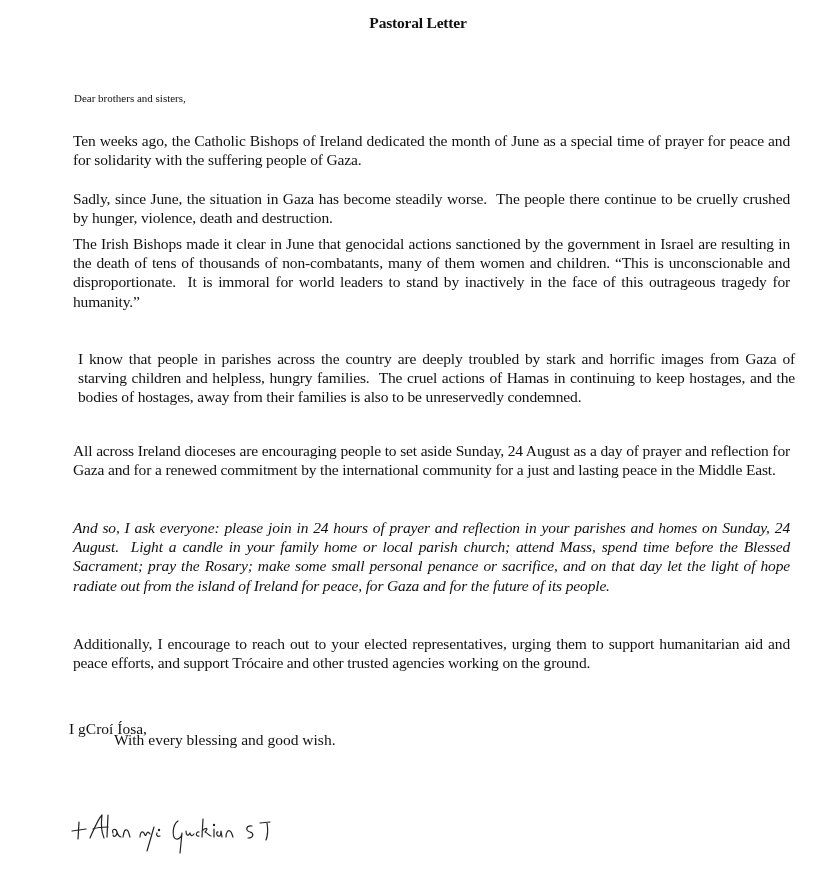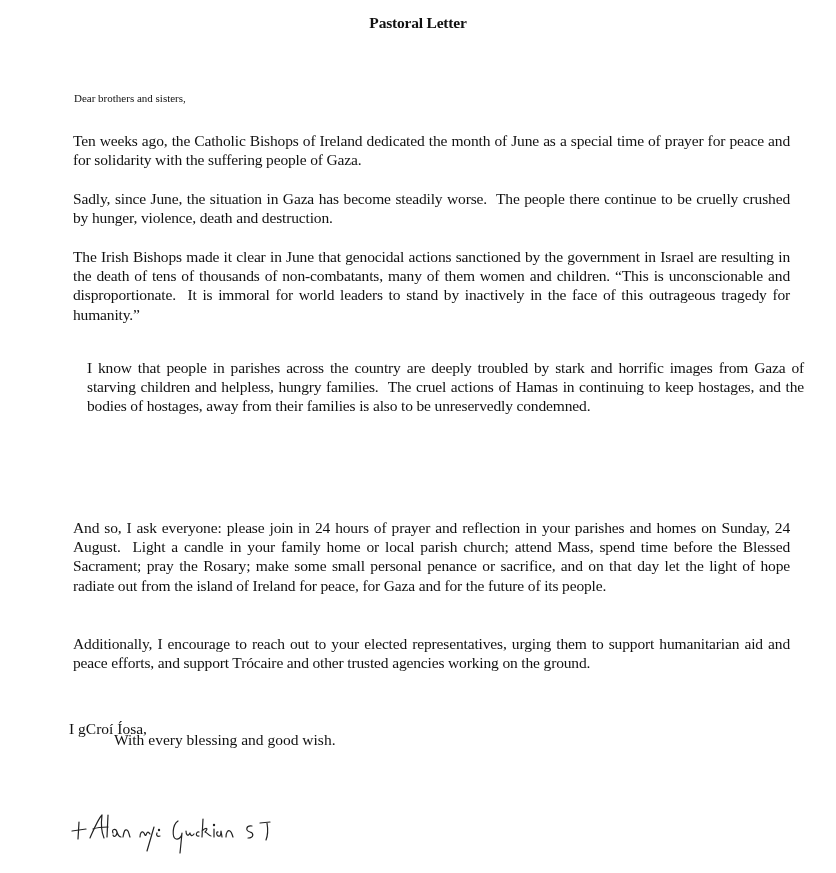--- a/index.html
+++ b/index.html
@@ -15,42 +15,43 @@
     .t1 { top: 14px; }
     .t2 { top: 53px; }
     .salutation { position: absolute; left: 74px; top: 92px; font-size: 11px; }
     .para {
       position: absolute; left: 73px; width: 717px;
       font-size: 15.5px; line-height: 19.2px; text-align: justify;
       letter-spacing: -0.15px;
     }
     .p1 { top: 131px; }
     .p2 { top: 189px; }
-    .p3 { top: 247px; }
+    .p3 { top: 234px; }
     .p4 { top: 344px; }
     .p5 { top: 441px; }
-    .p6 { top: 518px; }
+    .p6 { top: 518px; font-style: italic; }
     .p7 { top: 634px; }
     .closing { position: absolute; left: 69px; font-size: 15.5px; }
     .c1 { top: 731px; margin-left: 45px; }
     .c2 { top: 720px; }
     .signature { position: absolute; left: 68px; top: 805px; width: 270px; height: 55px; }
   </style>
 </head>
 <body>
 
 <div class="page">
   <div class="title t1">Pastoral Letter</div>
 
   <div class="salutation">Dear brothers and sisters,</div>
 
   <p class="para p2" style="margin: 0px; white-space: pre-wrap;">Sadly, since June, the situation in Gaza has become steadily worse.  The people there continue to be cruelly crushed by hunger, violence, death and destruction.</p>
   <p class="para p1" style="margin: 0px; white-space: pre-wrap;">Ten weeks ago, the Catholic Bishops of Ireland dedicated the month of June as a special time of prayer for peace and for solidarity with the suffering people of Gaza.</p>
   <p class="para p3" style="margin: 0px; white-space: pre-wrap;">The Irish Bishops made it clear in June that genocidal actions sanctioned by the government in Israel are resulting in the death of tens of thousands of non-combatants, many of them women and children. “This is unconscionable and disproportionate.  It is immoral for world leaders to stand by inactively in the face of this outrageous tragedy for humanity.”</p>
-  <p class="para p4" style="margin: 14px; white-space: pre-wrap;">I know that people in parishes across the country are deeply troubled by stark and horrific images from Gaza of starving children and helpless, hungry families.  The cruel actions of Hamas in continuing to keep hostages, and the bodies of hostages, away from their families is also to be unreservedly condemned.</p>
+  <p class="para p4" style="margin: 5px; white-space: pre-wrap;">I know that people in parishes across the country are deeply troubled by stark and horrific images from Gaza of starving children and helpless, hungry families.  The cruel actions of Hamas in continuing to keep hostages, and the bodies of hostages, away from their families is also to be unreservedly condemned.</p>
+  <p class="para p5" style="margin: 0px; white-space: pre-wrap;">All across Ireland dioceses are encouraging people to set aside Sunday, 24 August as a day of prayer and reflection for Gaza and for a renewed commitment by the international community for a just and lasting peace in the Middle East.</p>
   <p class="para p6" style="margin: 0px; white-space: pre-wrap;">And so, I ask everyone: please join in 24 hours of prayer and reflection in your parishes and homes on Sunday, 24 August.  Light a candle in your family home or local parish church; attend Mass, spend time before the Blessed Sacrament; pray the Rosary; make some small personal penance or sacrifice, and on that day let the light of hope radiate out from the island of Ireland for peace, for Gaza and for the future of its people.</p>
   <p class="para p7" style="margin: 0px; white-space: pre-wrap;">Additionally, I encourage to reach out to your elected representatives, urging them to support humanitarian aid and peace efforts, and support Trócaire and other trusted agencies working on the ground.</p>
 
   <div class="closing c1">With every blessing and good wish.</div>
   <div class="closing c2">I gCroí Íosa,</div>
 
   <svg class="signature" viewBox="0 0 270 55" aria-label="">
     <title>+ Alan McGuckian SJ</title>
     <g fill="none" stroke="#222" stroke-width="1.2" stroke-linecap="round" stroke-linejoin="round">
 

